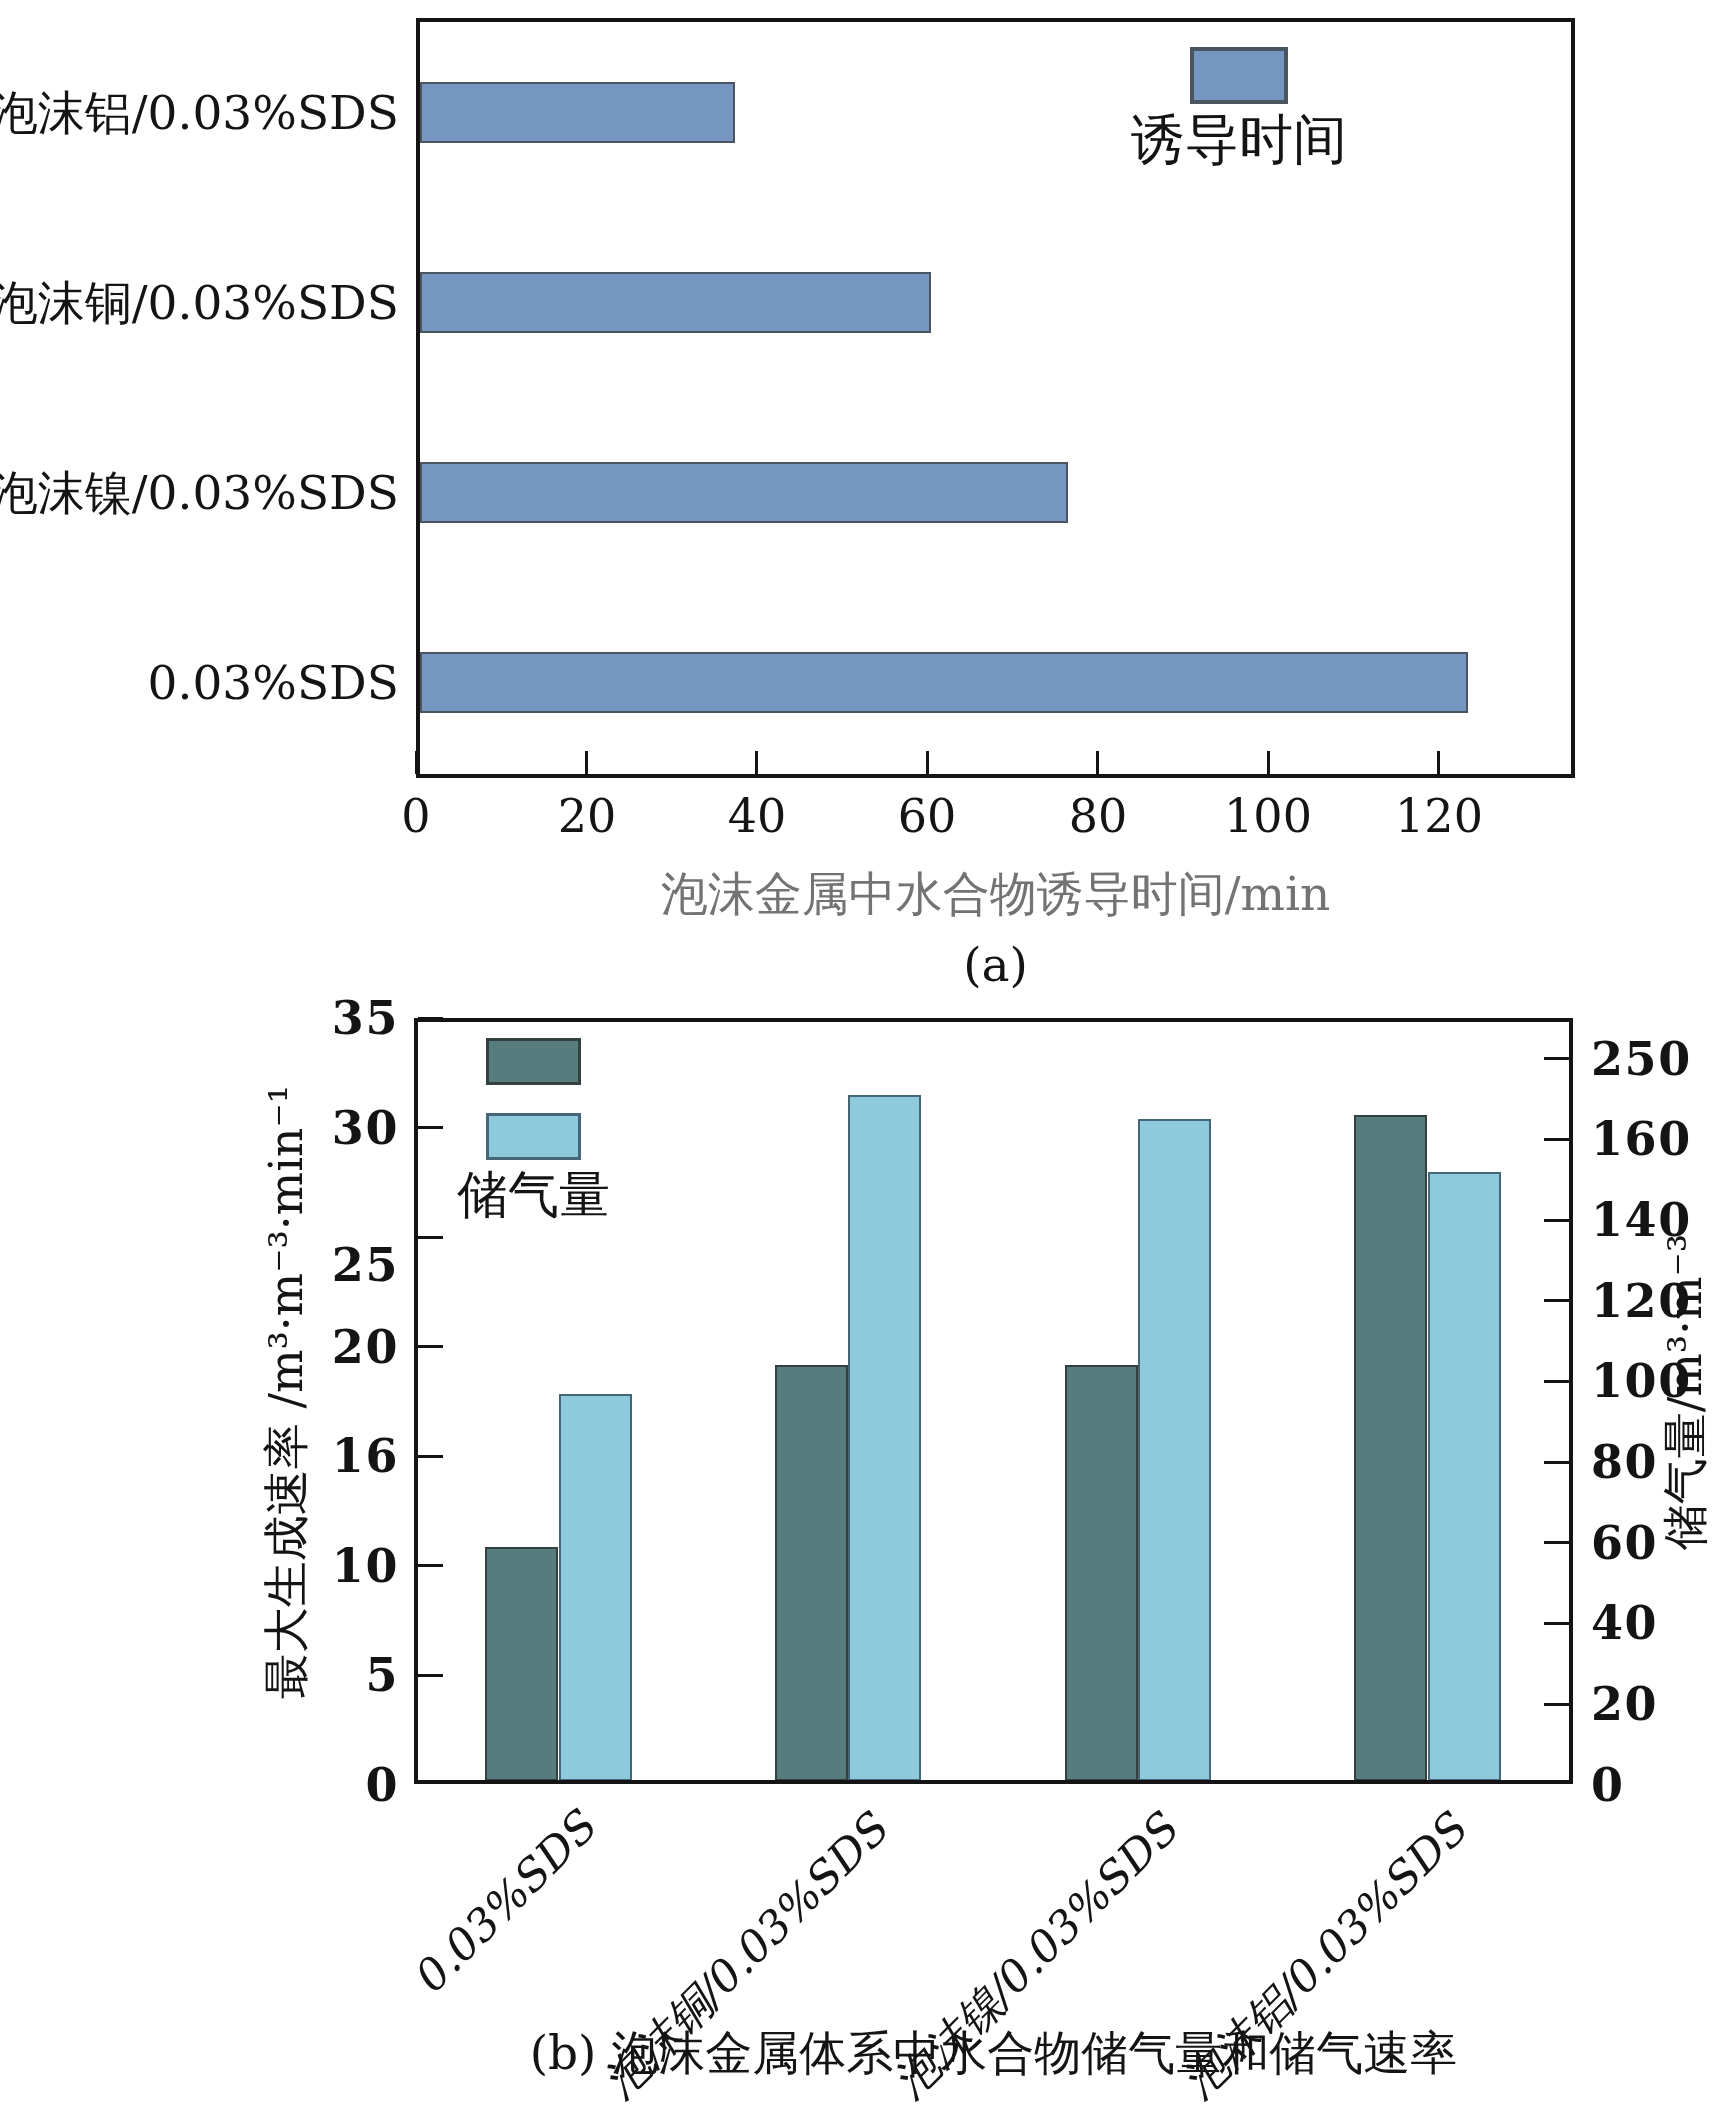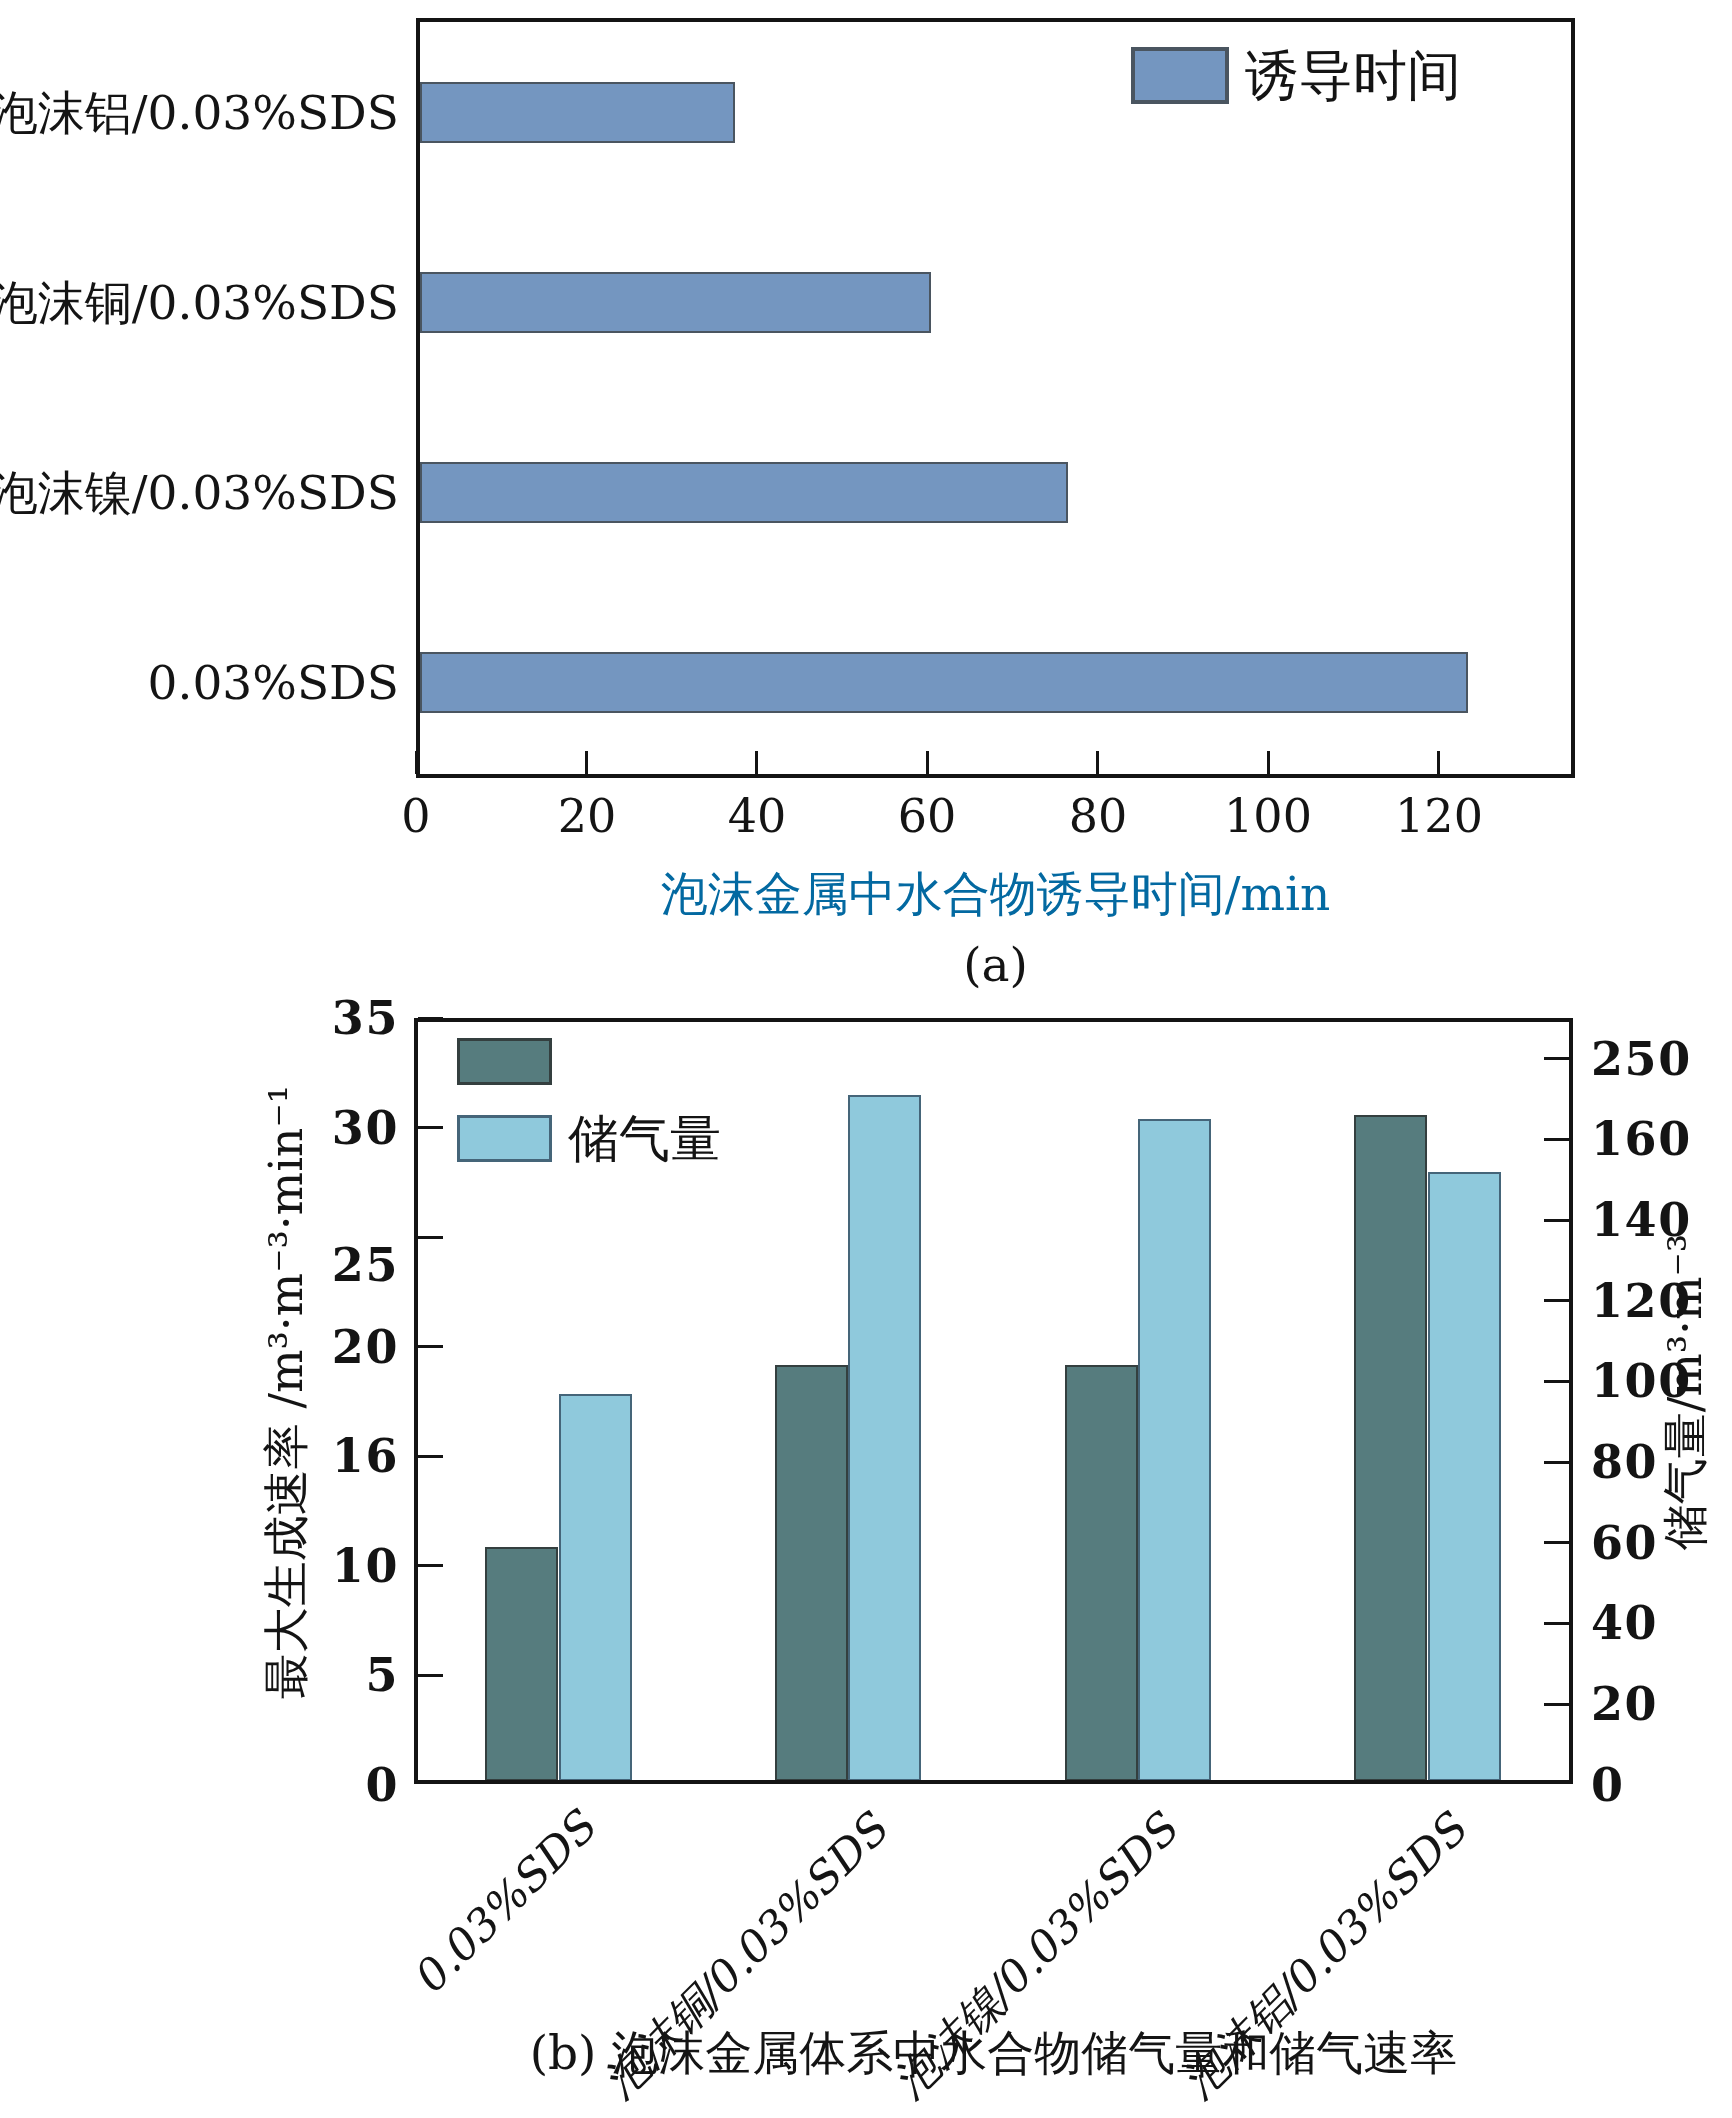--- a/index.html
+++ b/index.html
@@ -29,32 +29,32 @@
   .a-catlabel{
     position:absolute;font-size:47px;line-height:1.1;color:#141414;
     white-space:nowrap;text-align:right;transform:translateY(-50%);
   }
   .b-catlabel{
     position:absolute;font-size:44px;font-style:italic;color:#141414;
     white-space:nowrap;transform-origin:100% 0;transform:rotate(-45deg);
     z-index:3;
   }
   .axis-title{
-    position:absolute;font-size:47px;color:#0369a1;text-align:center;
+    position:absolute;font-size:47px;color:#737373;text-align:center;
     z-index:4;white-space:nowrap;
   }
   .caption{
     position:absolute;font-size:47px;color:#141414;text-align:center;z-index:4;
   }
   .rot-ylabel{
     position:absolute;font-size:46px;color:#141414;white-space:nowrap;
     transform:translate(-50%,-50%) rotate(-90deg);z-index:4;
   }
   .legend{position:absolute;z-index:7;}
-  .legend-row{display:flex;align-items:center;gap:16px;}
+  .legend-row{display:flex;align-items:center;gap:9px;flex-direction:column;}
   .swatch{box-sizing:border-box;flex:0 0 auto;}
   .legend-label{line-height:1;color:#141414;white-space:nowrap;}
   #legendA .swatch{width:98px;height:57px;background:#7496c0;border:4.1px solid #4a5560;}
   #legendA .legend-label{font-size:54px;}
   #legendB .legend-row{margin-bottom:28px;}
   #legendB .legend-label{font-size:51px;}
   #legendB .swatch{width:95px;height:47px;}
   #legendB .swatch.s0{background:#567c7e;border:3.3px solid #343f3f;}
   #legendB .swatch.s1{background:#8fc9dc;border:3.3px solid #456579;}
 </style>

